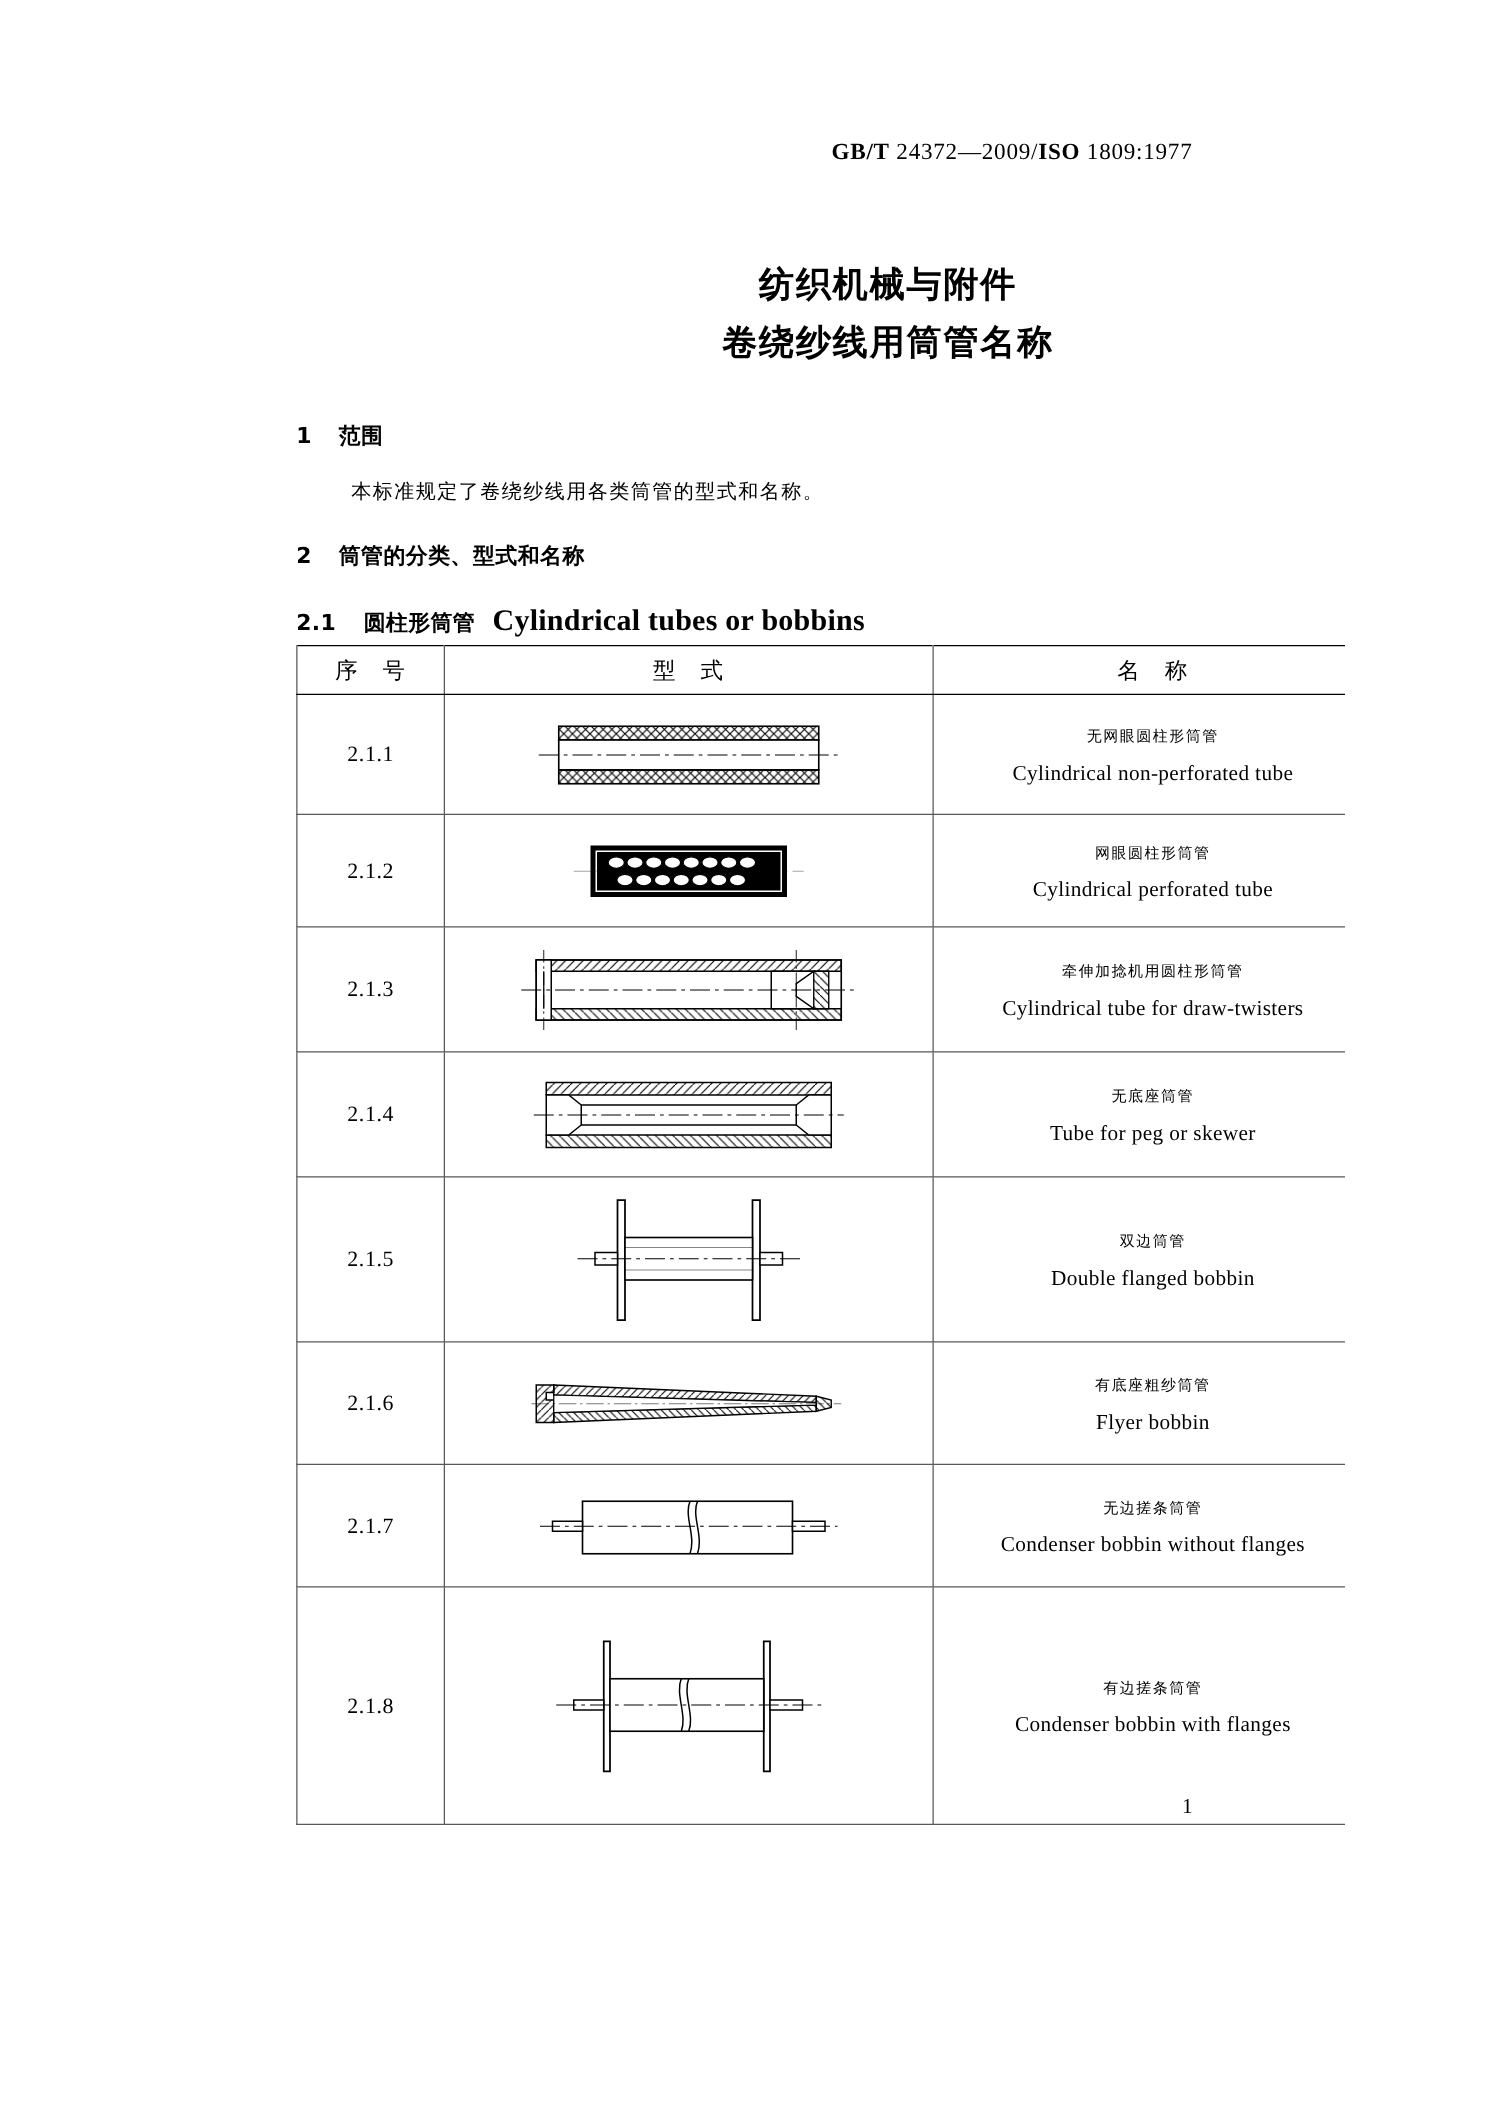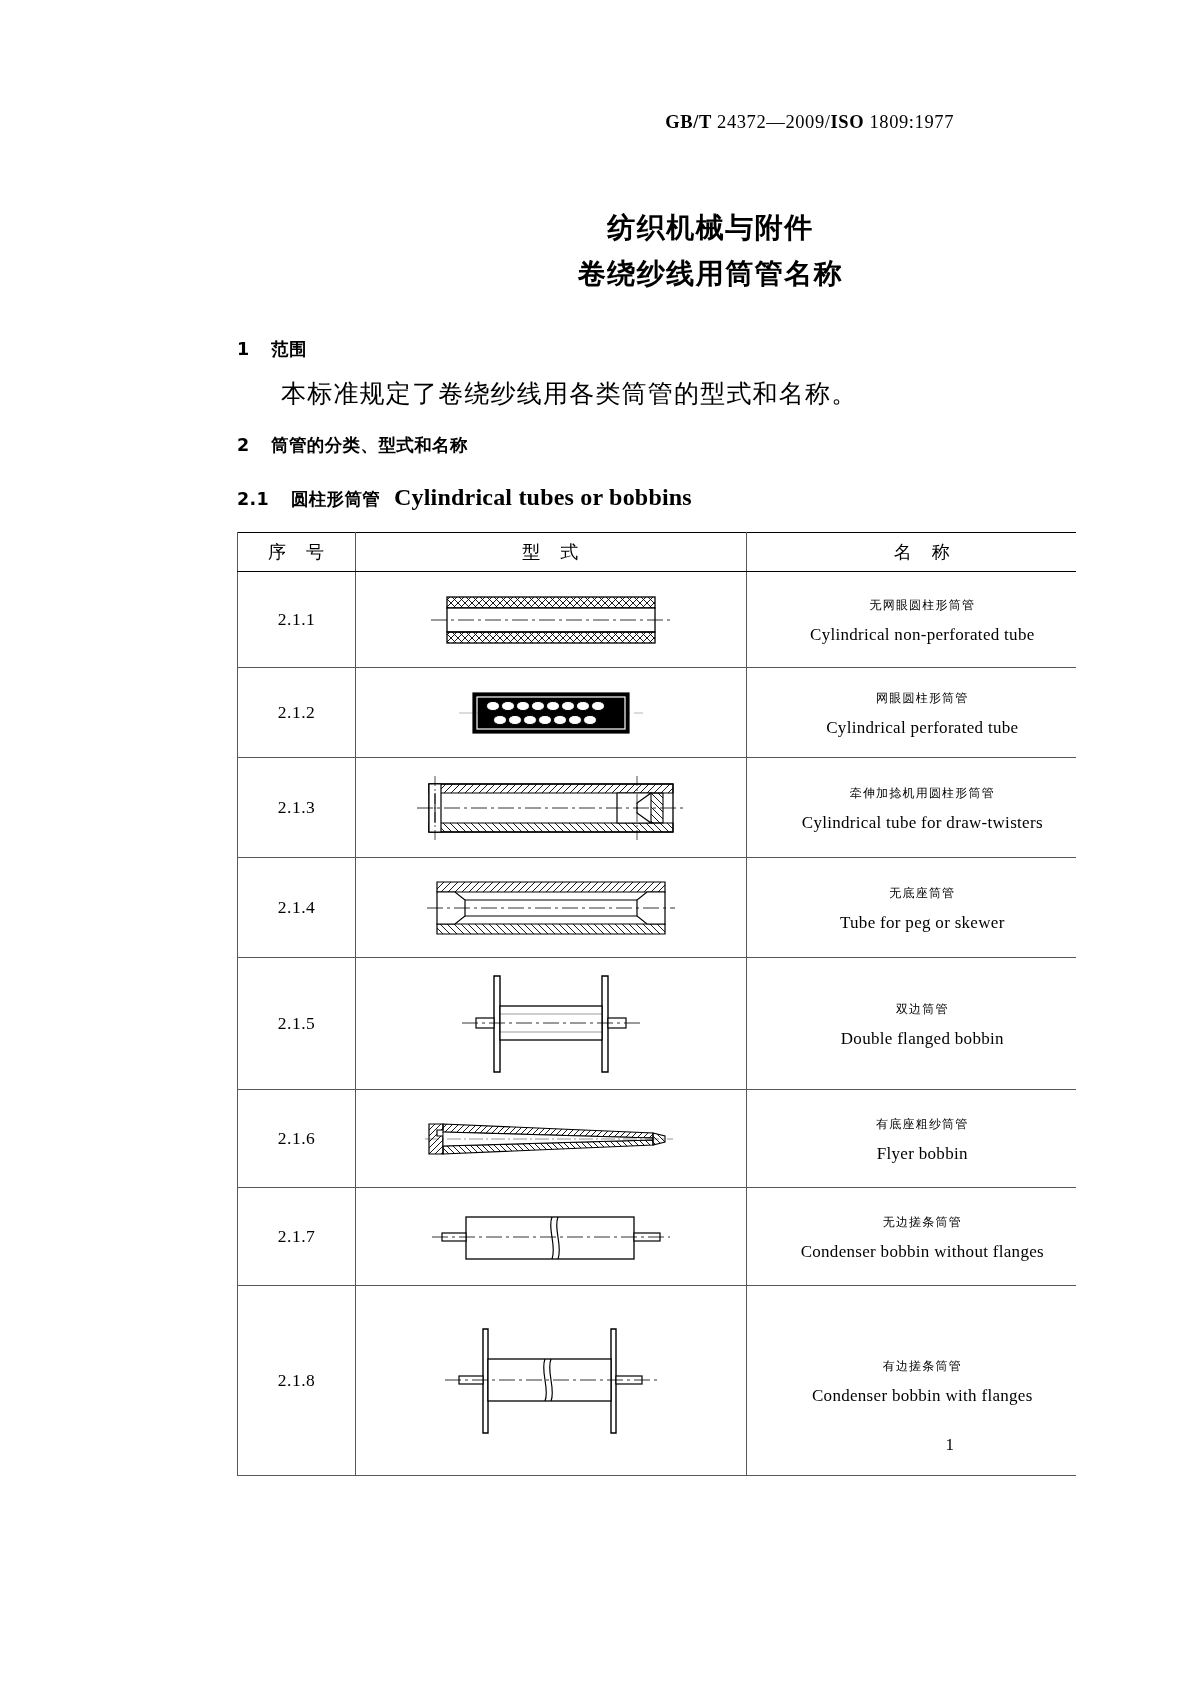--- a/index.html
+++ b/index.html
@@ -56,21 +56,21 @@
     font-family: "DejaVu Sans", "Liberation Sans", sans-serif;
     font-weight: bold;
     font-size: 17.5px;
     letter-spacing: 0.4px;
     margin: 0;
     line-height: 26px;
   }
   .clause-head .num { display: inline-block; min-width: 34px; }
   .para {
     font-family: "Liberation Serif", "DejaVu Serif", serif;
-    font-size: 25px;
+    font-size: 16px;
     line-height: 28px;
     margin: 18px 0 0 0;
     text-indent: 44px;
     letter-spacing: 1.2px;
   }
   .sub-head {
     font-family: "DejaVu Sans", "Liberation Sans", sans-serif;
     font-weight: bold;
     font-size: 17.5px;
     margin: 0;
@@ -84,21 +84,21 @@
     font-size: 24px;
     padding-left: 14px;
     letter-spacing: 0.2px;
   }
   .spacer-1 { height: 24px; }
   .spacer-2 { height: 26px; }
   
   table.tube-table {
     border-collapse: collapse;
     width: 862px;
-    margin-top: 20px;
+    margin-top: 4px;
     table-layout: fixed;
   }
   table.tube-table td, table.tube-table th {
     border: 1px solid #585858;
     padding: 0;
     text-align: center;
     vertical-align: middle;
   }
   table.tube-table {
     border: 1.6px solid #000;

